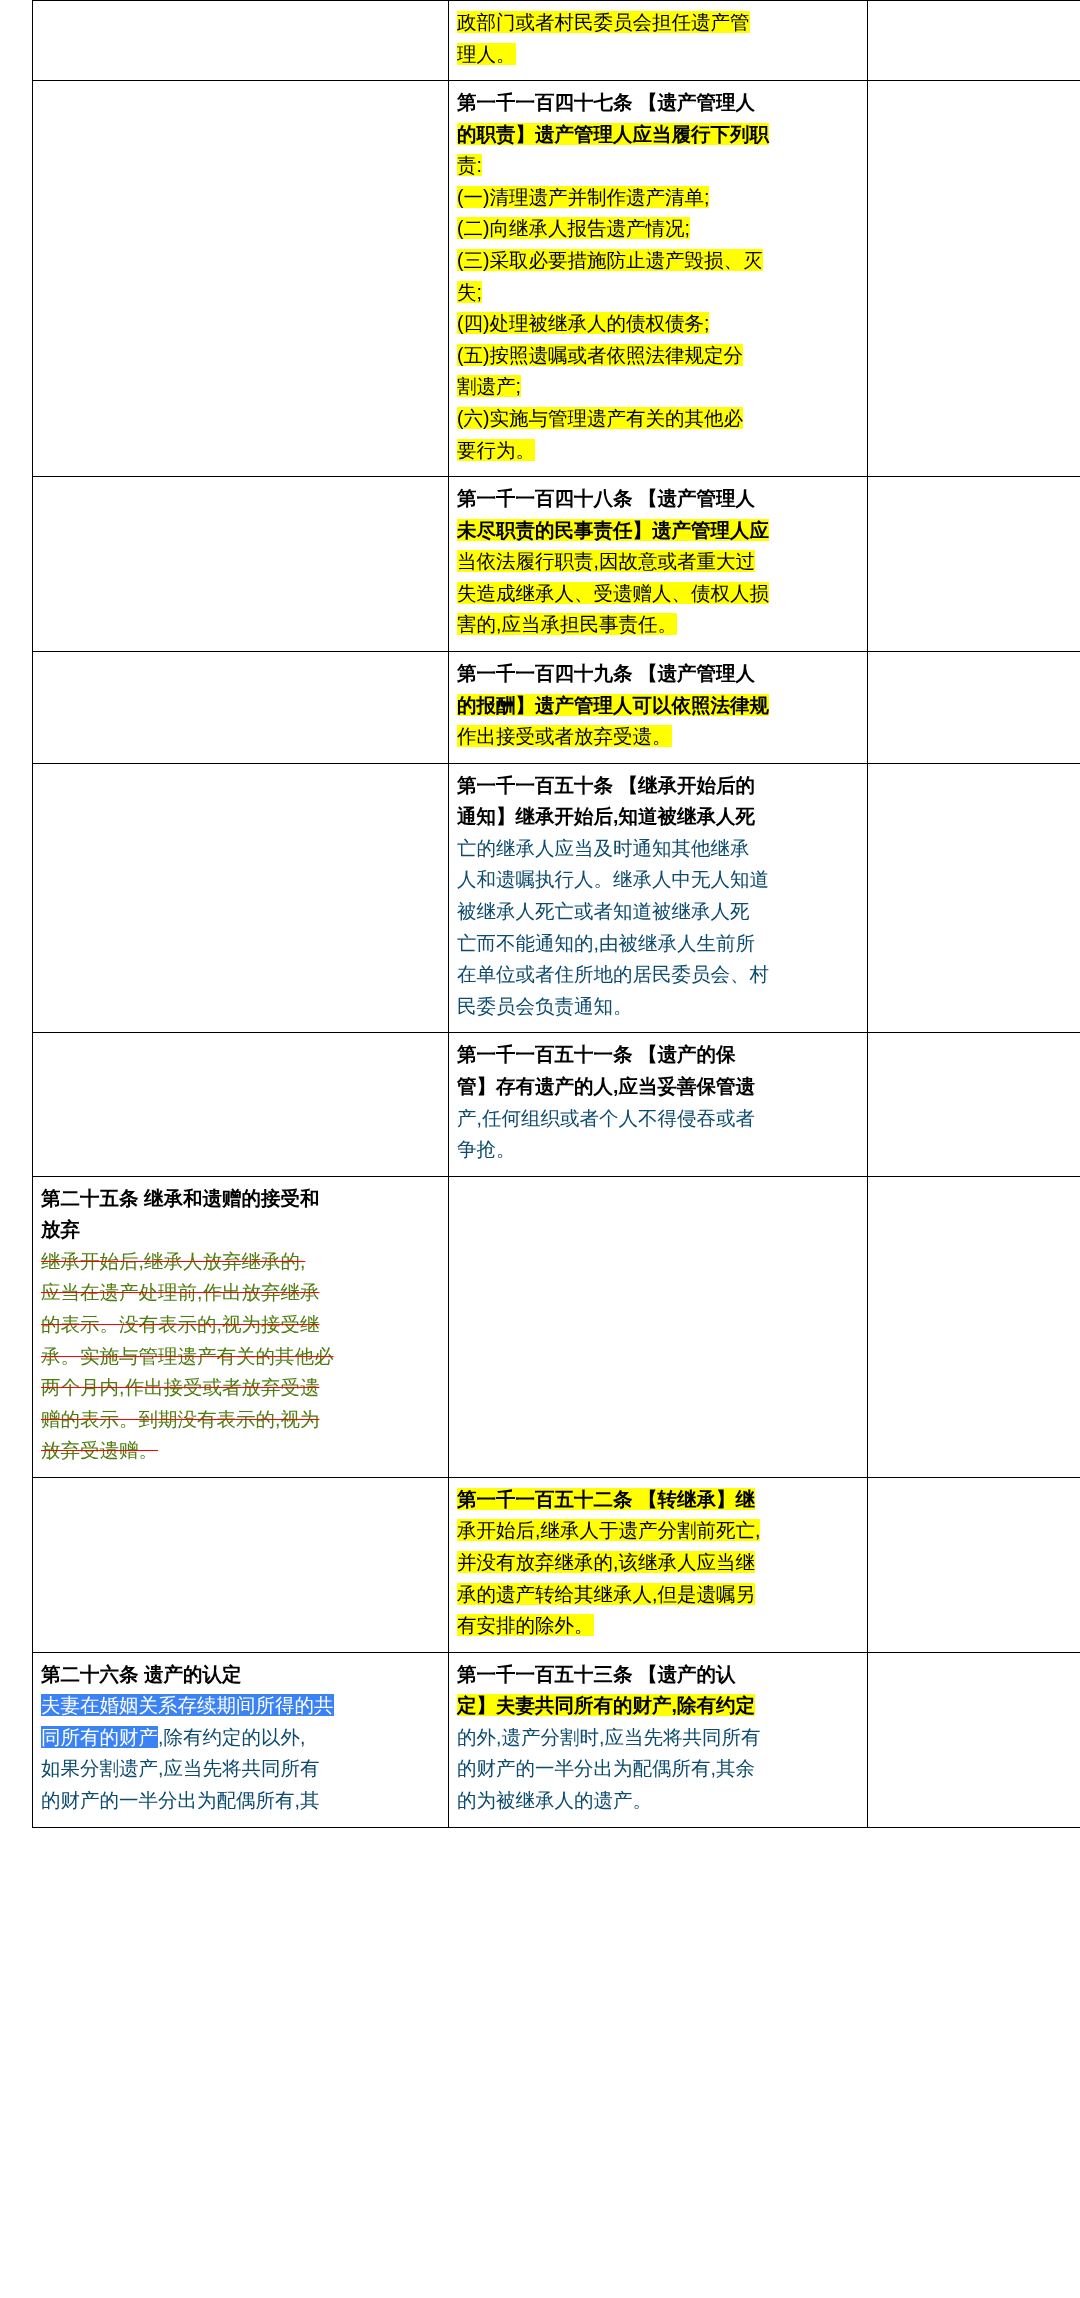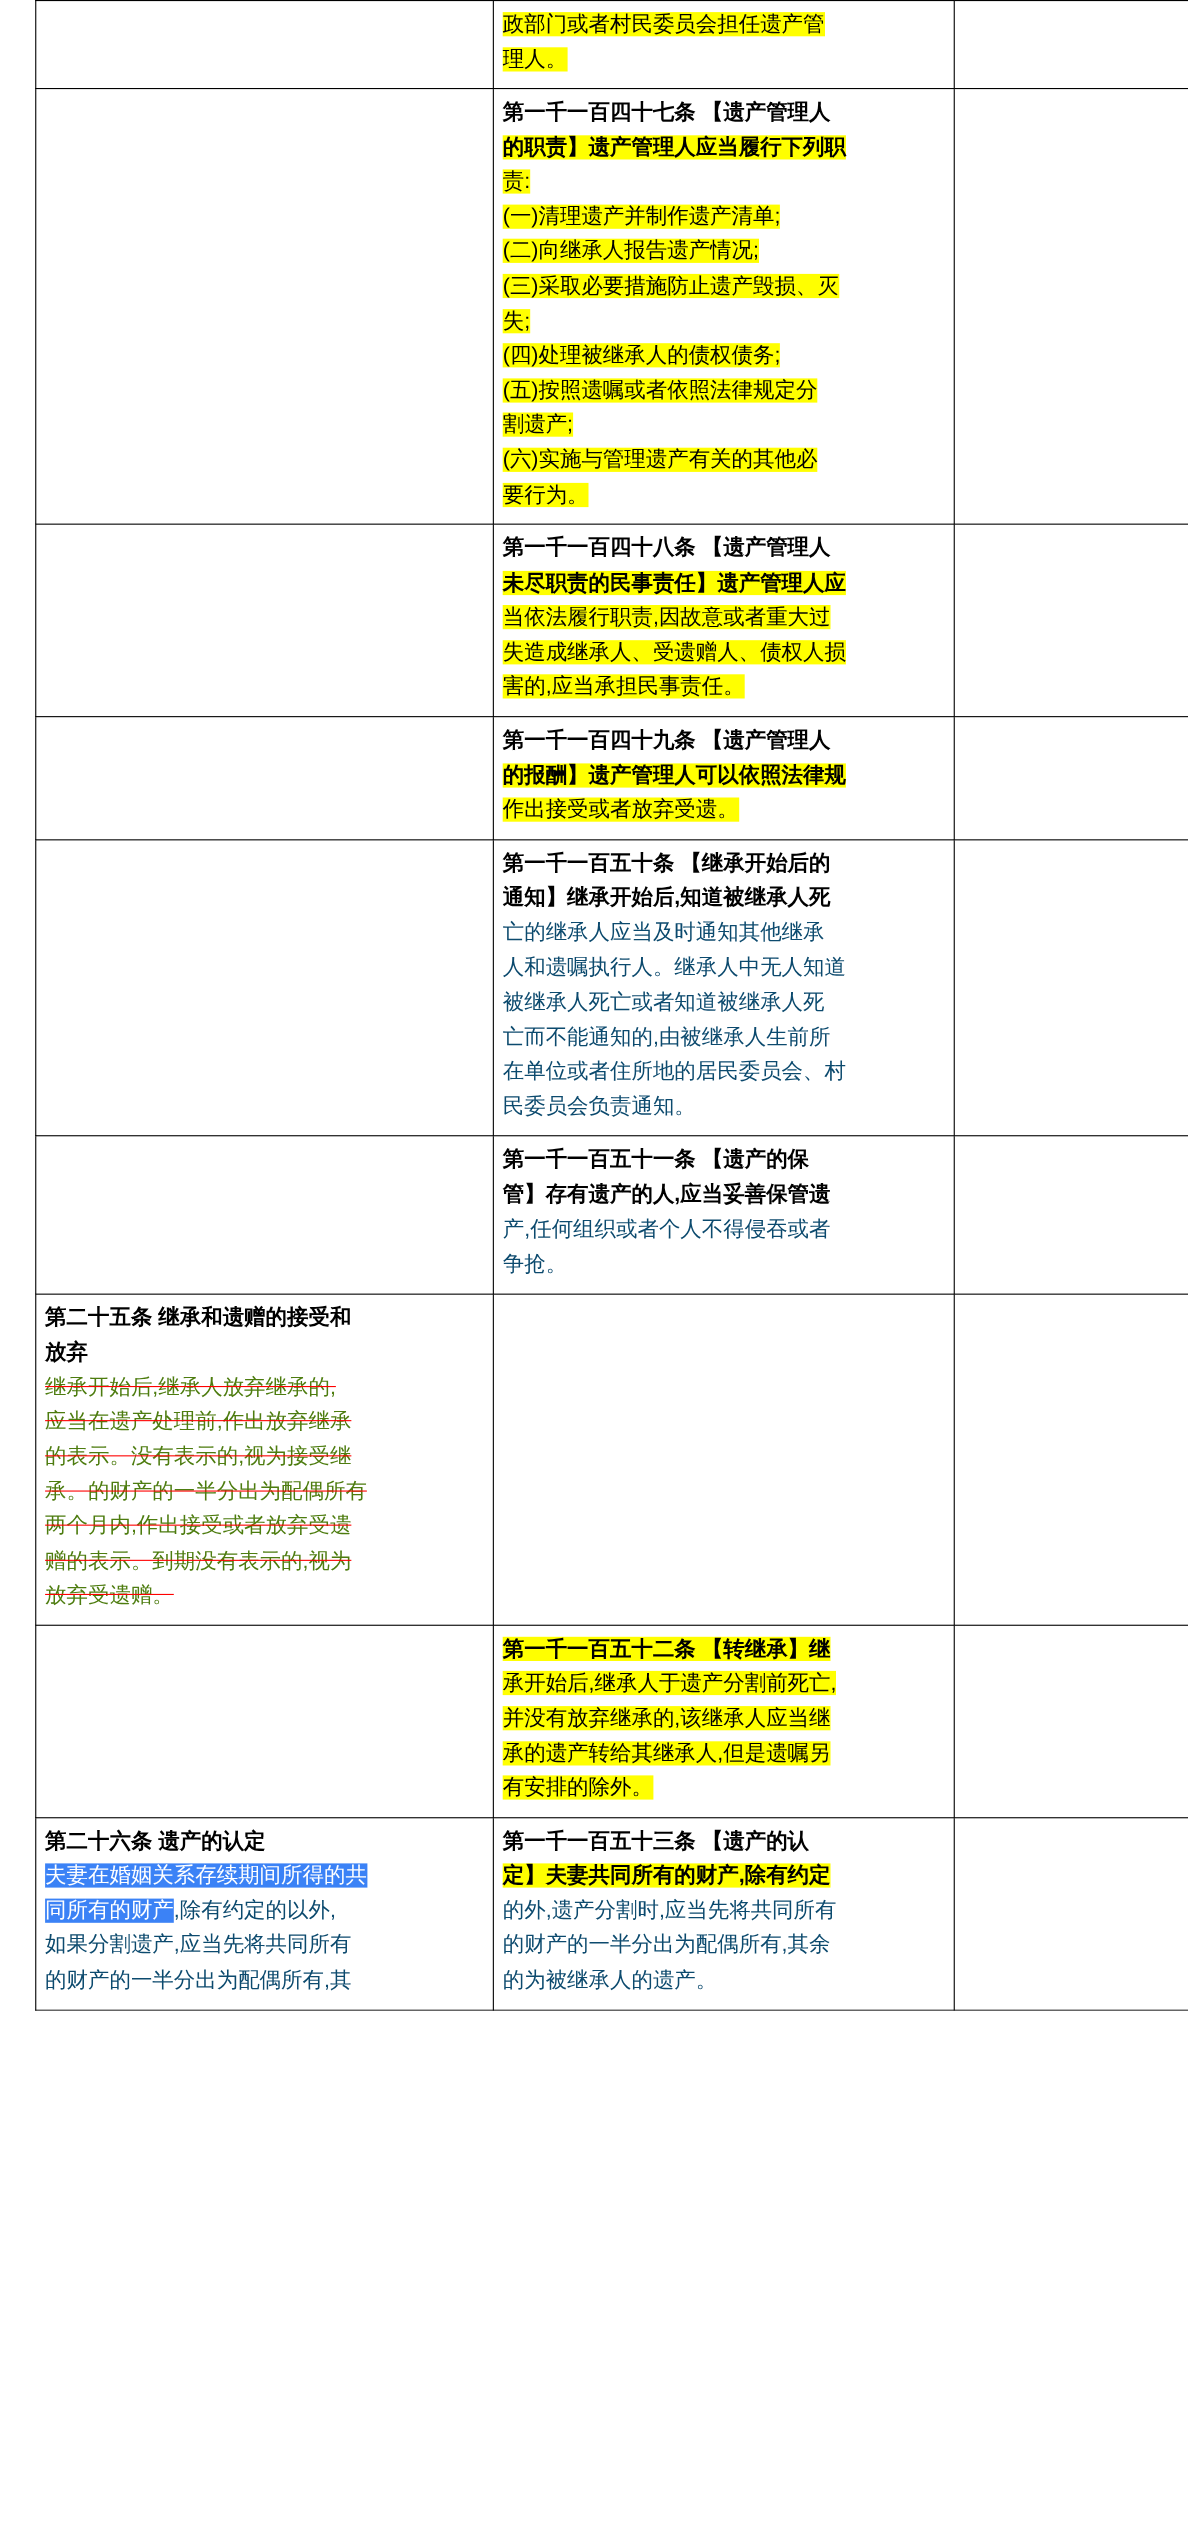--- a/index.html
+++ b/index.html
@@ -158,21 +158,21 @@
         </td>
     </tr>
 
     <tr>
       <td>
         <span class="line"><span class="bold">第二十五条 继承和遗赠的接受和</span></span>
         <span class="line"><span class="bold">放弃</span></span>
         <span class="line"><span class="strike-red">继承开始后,继承人放弃继承的,</span></span>
         <span class="line"><span class="strike-red">应当在遗产处理前,作出放弃继承</span></span>
         <span class="line"><span class="strike-red">的表示。没有表示的,视为接受继</span></span>
-        <span class="line"><span class="strike-red">承。的财产的一半分出为配偶所有</span></span>
+        <span class="line"><span class="strike-red">承。实施与管理遗产有关的其他必</span></span>
         <span class="line"><span class="strike-red">两个月内,作出接受或者放弃受遗</span></span>
         <span class="line"><span class="strike-red">赠的表示。到期没有表示的,视为</span></span>
         <span class="line"><span class="strike-red">放弃受遗赠。</span></span>
       </td>
       <td>
           <span class="cell-inner empty"></span>
         </td>
       <td>
           <span class="cell-inner empty"></span>
         </td>

